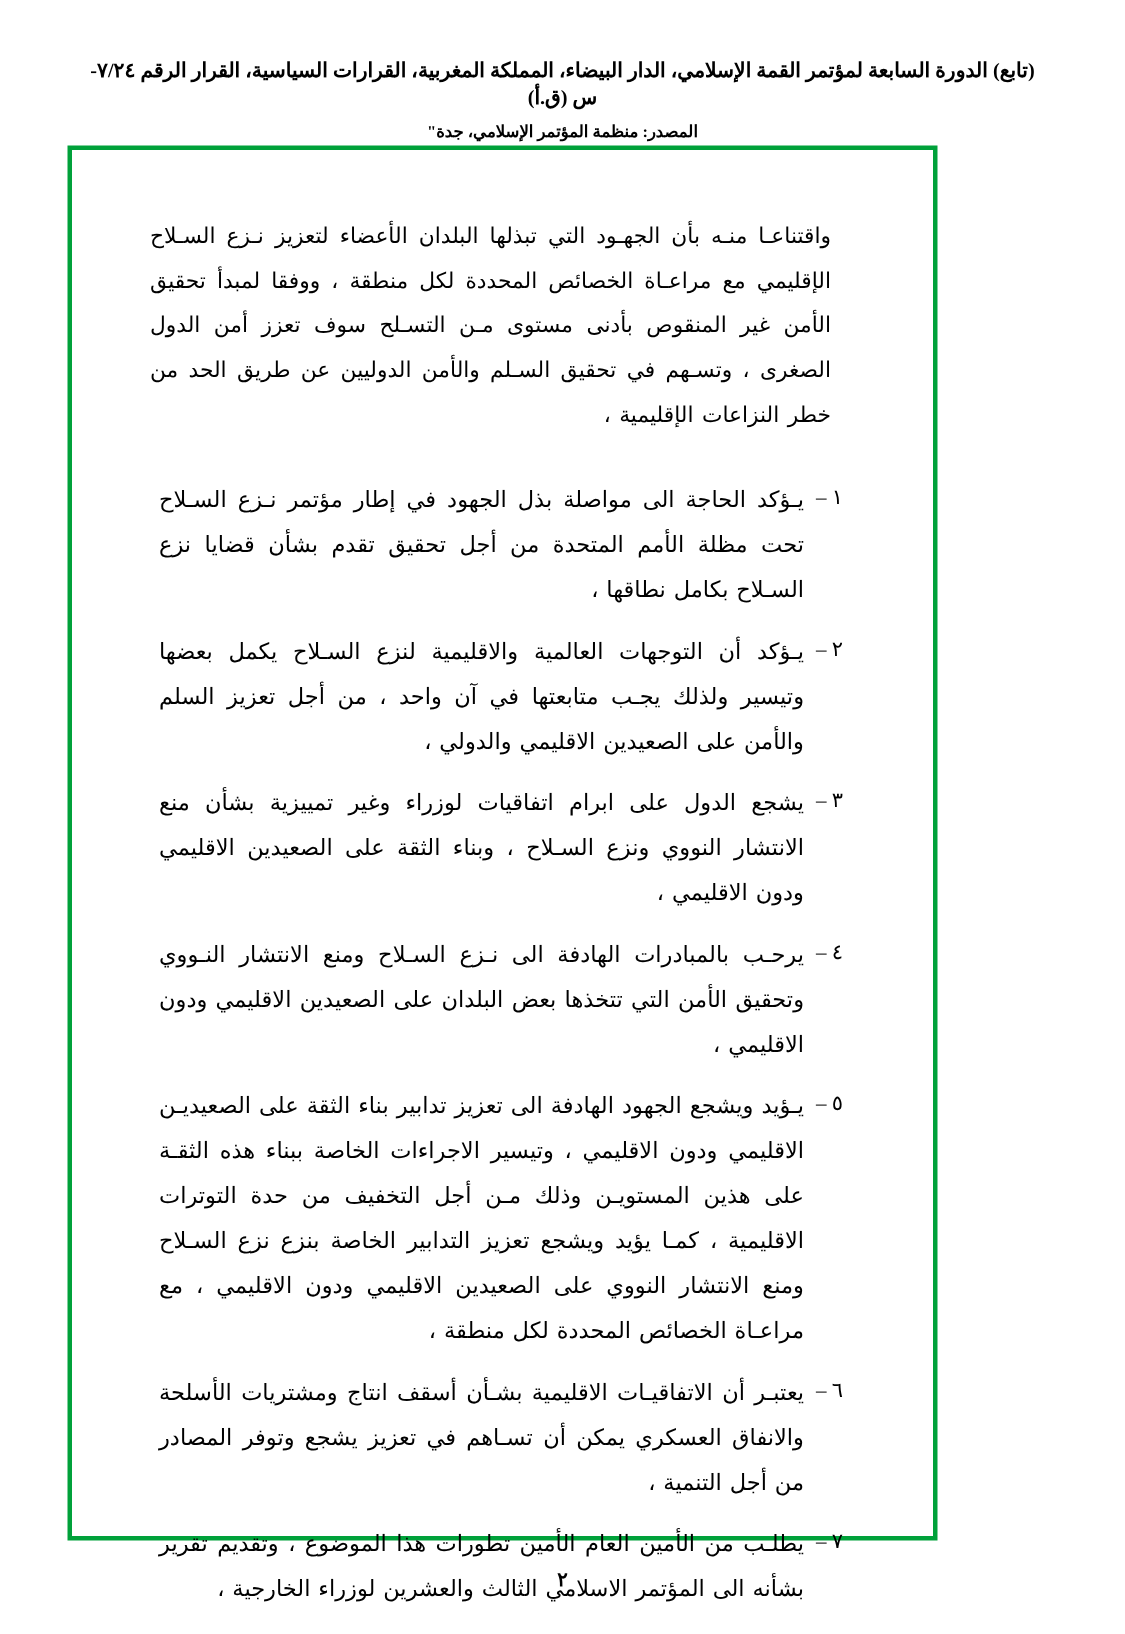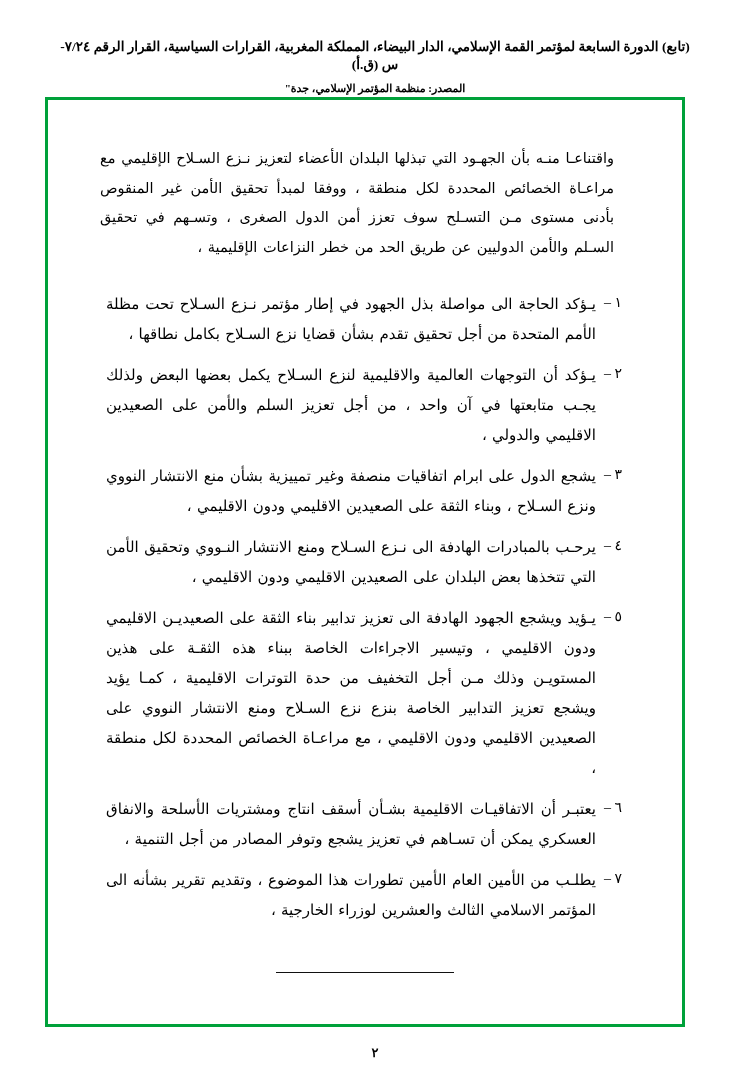--- a/index.html
+++ b/index.html
@@ -44,21 +44,21 @@
     font-size: 11px;
     font-weight: bold;
     line-height: 1.3;
   }
 
   
   .frame {
     position: absolute;
     top: 97px;
     left: 45px;
-    width: 640px;
+    width: 580px;
     height: 930px;
     border: 3.5px solid #00a13a;
     box-sizing: border-box;
     background: #ffffff;
   }
 
   .content {
     position: absolute;
     top: 44px;
     left: 0;
@@ -150,26 +150,26 @@
 
       <div class="clauses">
 
         <div class="clause">
           <div class="clause-num">١ –</div>
           <div class="clause-text">يـؤكد الحاجة الى مواصلة بذل الجهود في إطار مؤتمر نـزع السـلاح تحت مظلة الأمم المتحدة من أجل تحقيق تقدم بشأن قضايا نزع السـلاح بكامل نطاقها ،</div>
         </div>
 
         <div class="clause">
           <div class="clause-num">٢ –</div>
-          <div class="clause-text">يـؤكد أن التوجهات العالمية والاقليمية لنزع السـلاح يكمل بعضها البعض ولذلك يجـب متابعتها في آن واحد ، من أجل تعزيز السلم والأمن على الصعيدين الاقليمي والدولي ،</div>
+          <div class="clause-text">يـؤكد أن التوجهات العالمية والاقليمية لنزع السـلاح يكمل بعضها وتيسير ولذلك يجـب متابعتها في آن واحد ، من أجل تعزيز السلم والأمن على الصعيدين الاقليمي والدولي ،</div>
         </div>
 
         <div class="clause">
           <div class="clause-num">٣ –</div>
-          <div class="clause-text">يشجع الدول على ابرام اتفاقيات منصفة وغير تمييزية بشأن منع الانتشار النووي ونزع السـلاح ، وبناء الثقة على الصعيدين الاقليمي ودون الاقليمي ،</div>
+          <div class="clause-text">يشجع الدول على ابرام اتفاقيات لوزراء وغير تمييزية بشأن منع الانتشار النووي ونزع السـلاح ، وبناء الثقة على الصعيدين الاقليمي ودون الاقليمي ،</div>
         </div>
 
         <div class="clause">
           <div class="clause-num">٤ –</div>
           <div class="clause-text">يرحـب بالمبادرات الهادفة الى نـزع السـلاح ومنع الانتشار النـووي وتحقيق الأمن التي تتخذها بعض البلدان على الصعيدين الاقليمي ودون الاقليمي ،</div>
         </div>
 
         <div class="clause">
           <div class="clause-num">٥ –</div>
           <div class="clause-text">يـؤيد ويشجع الجهود الهادفة الى تعزيز تدابير بناء الثقة على الصعيديـن الاقليمي ودون الاقليمي ، وتيسير الاجراءات الخاصة ببناء هذه الثقـة على هذين المستويـن وذلك مـن أجل التخفيف من حدة التوترات الاقليمية ، كمـا يؤيد ويشجع تعزيز التدابير الخاصة بنزع نزع السـلاح ومنع الانتشار النووي على الصعيدين الاقليمي ودون الاقليمي ، مع مراعـاة الخصائص المحددة لكل منطقة ،</div>

